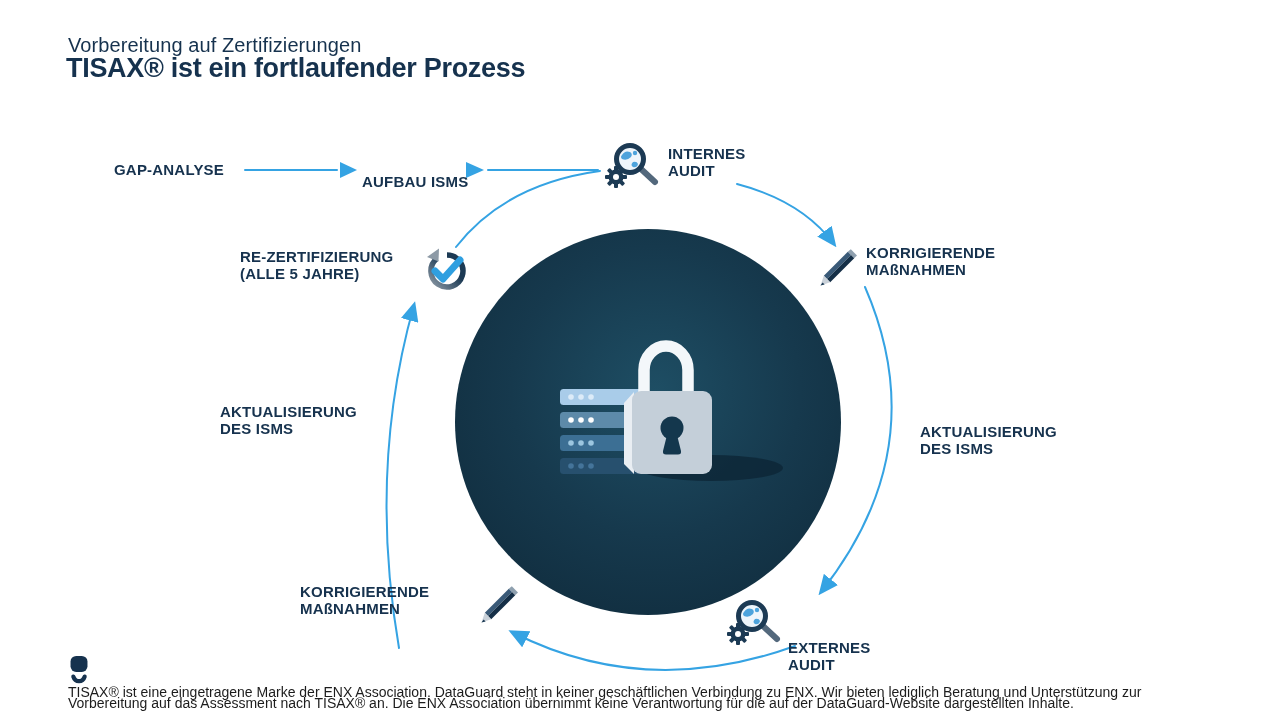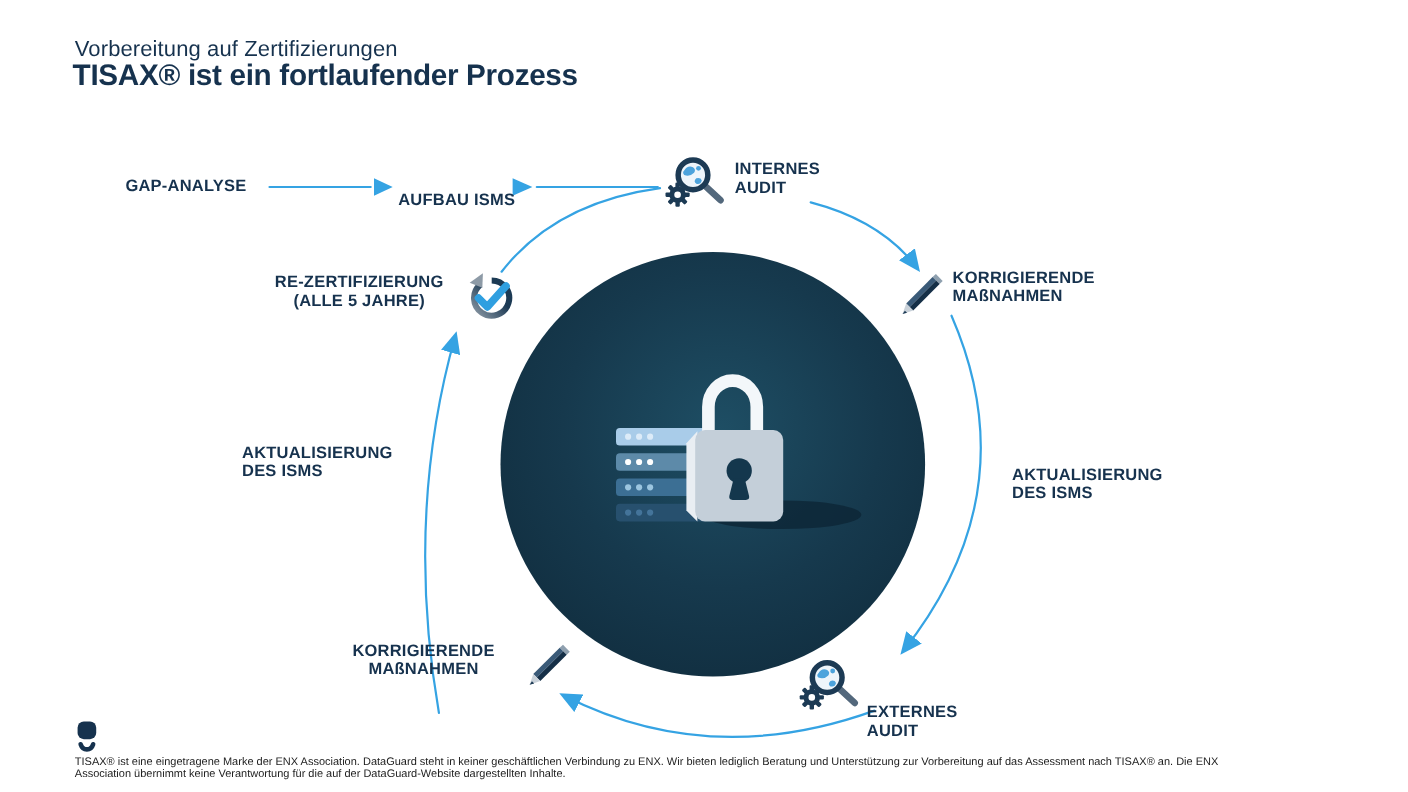--- a/index.html
+++ b/index.html
@@ -15,29 +15,29 @@
     left:68px;top:34px;font-size:20px;font-weight:400;color:#16324e;letter-spacing:.1px;
   }
   .title{
     left:66px;top:53px;font-size:27px;font-weight:800;color:#16324e;letter-spacing:-.3px;
   }
   
   .lbl{
     font-size:15px;font-weight:700;color:#16324e;line-height:17px;letter-spacing:.2px;
     white-space:nowrap;z-index:3;
   }
-  .lbl.right-align{text-align:center;}
+  .lbl.right-align{text-align:left;}
   
   #arcs{left:0;top:0;z-index:1;pointer-events:none;}
   #center-illustration{left:453px;top:227px;z-index:2;}
   .icon{z-index:3;}
   
   .footnote{
     left:68px;top:687px;width:1090px;
-    font-size:10px;line-height:11px;color:#1c1c1c;font-weight:400;
+    font-size:14px;line-height:11px;color:#1c1c1c;font-weight:400;
   }
   .logo{left:66px;top:655px;}
 </style>
 </head>
 <body>
 
 <svg id="arcs" class="abs" width="1280" height="720" viewBox="0 0 1280 720">
   <defs>
     <marker id="ah" markerWidth="10" markerHeight="9" refX="8" refY="4.5" orient="auto" markerUnits="strokeWidth">
       <path d="M0,0 L10,4.5 L0,9 Z" fill="#35a3e3"></path>

